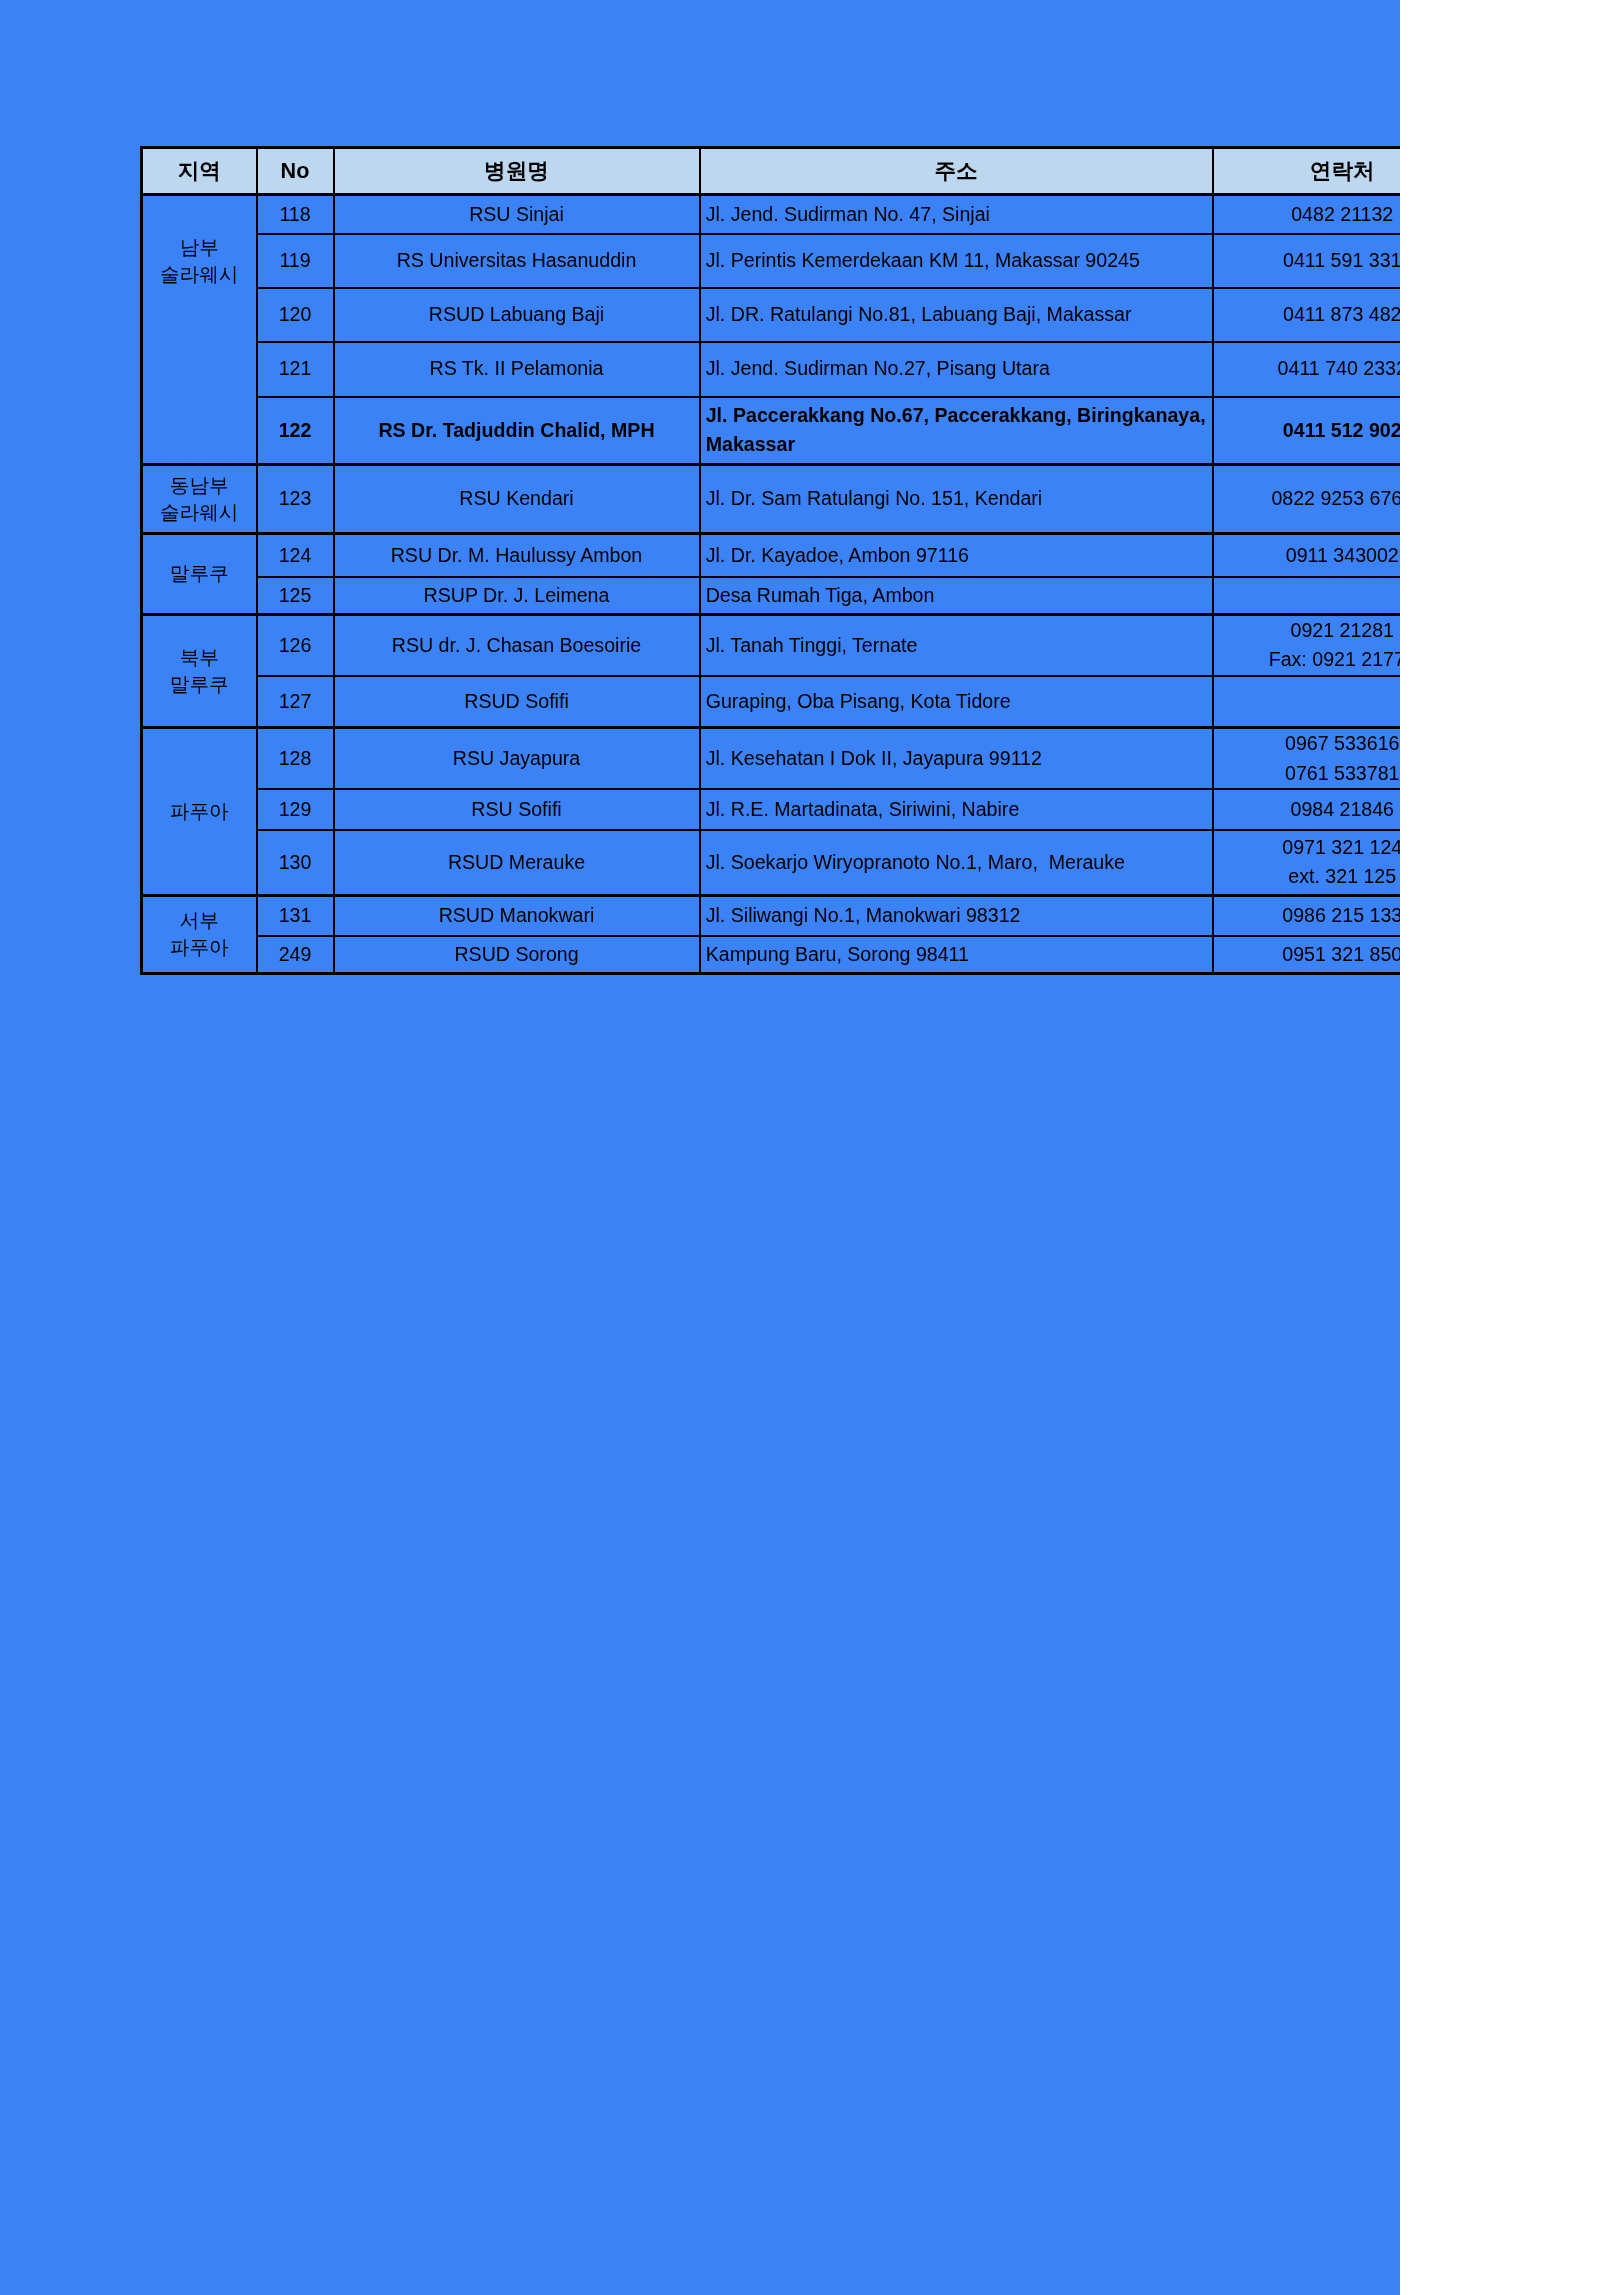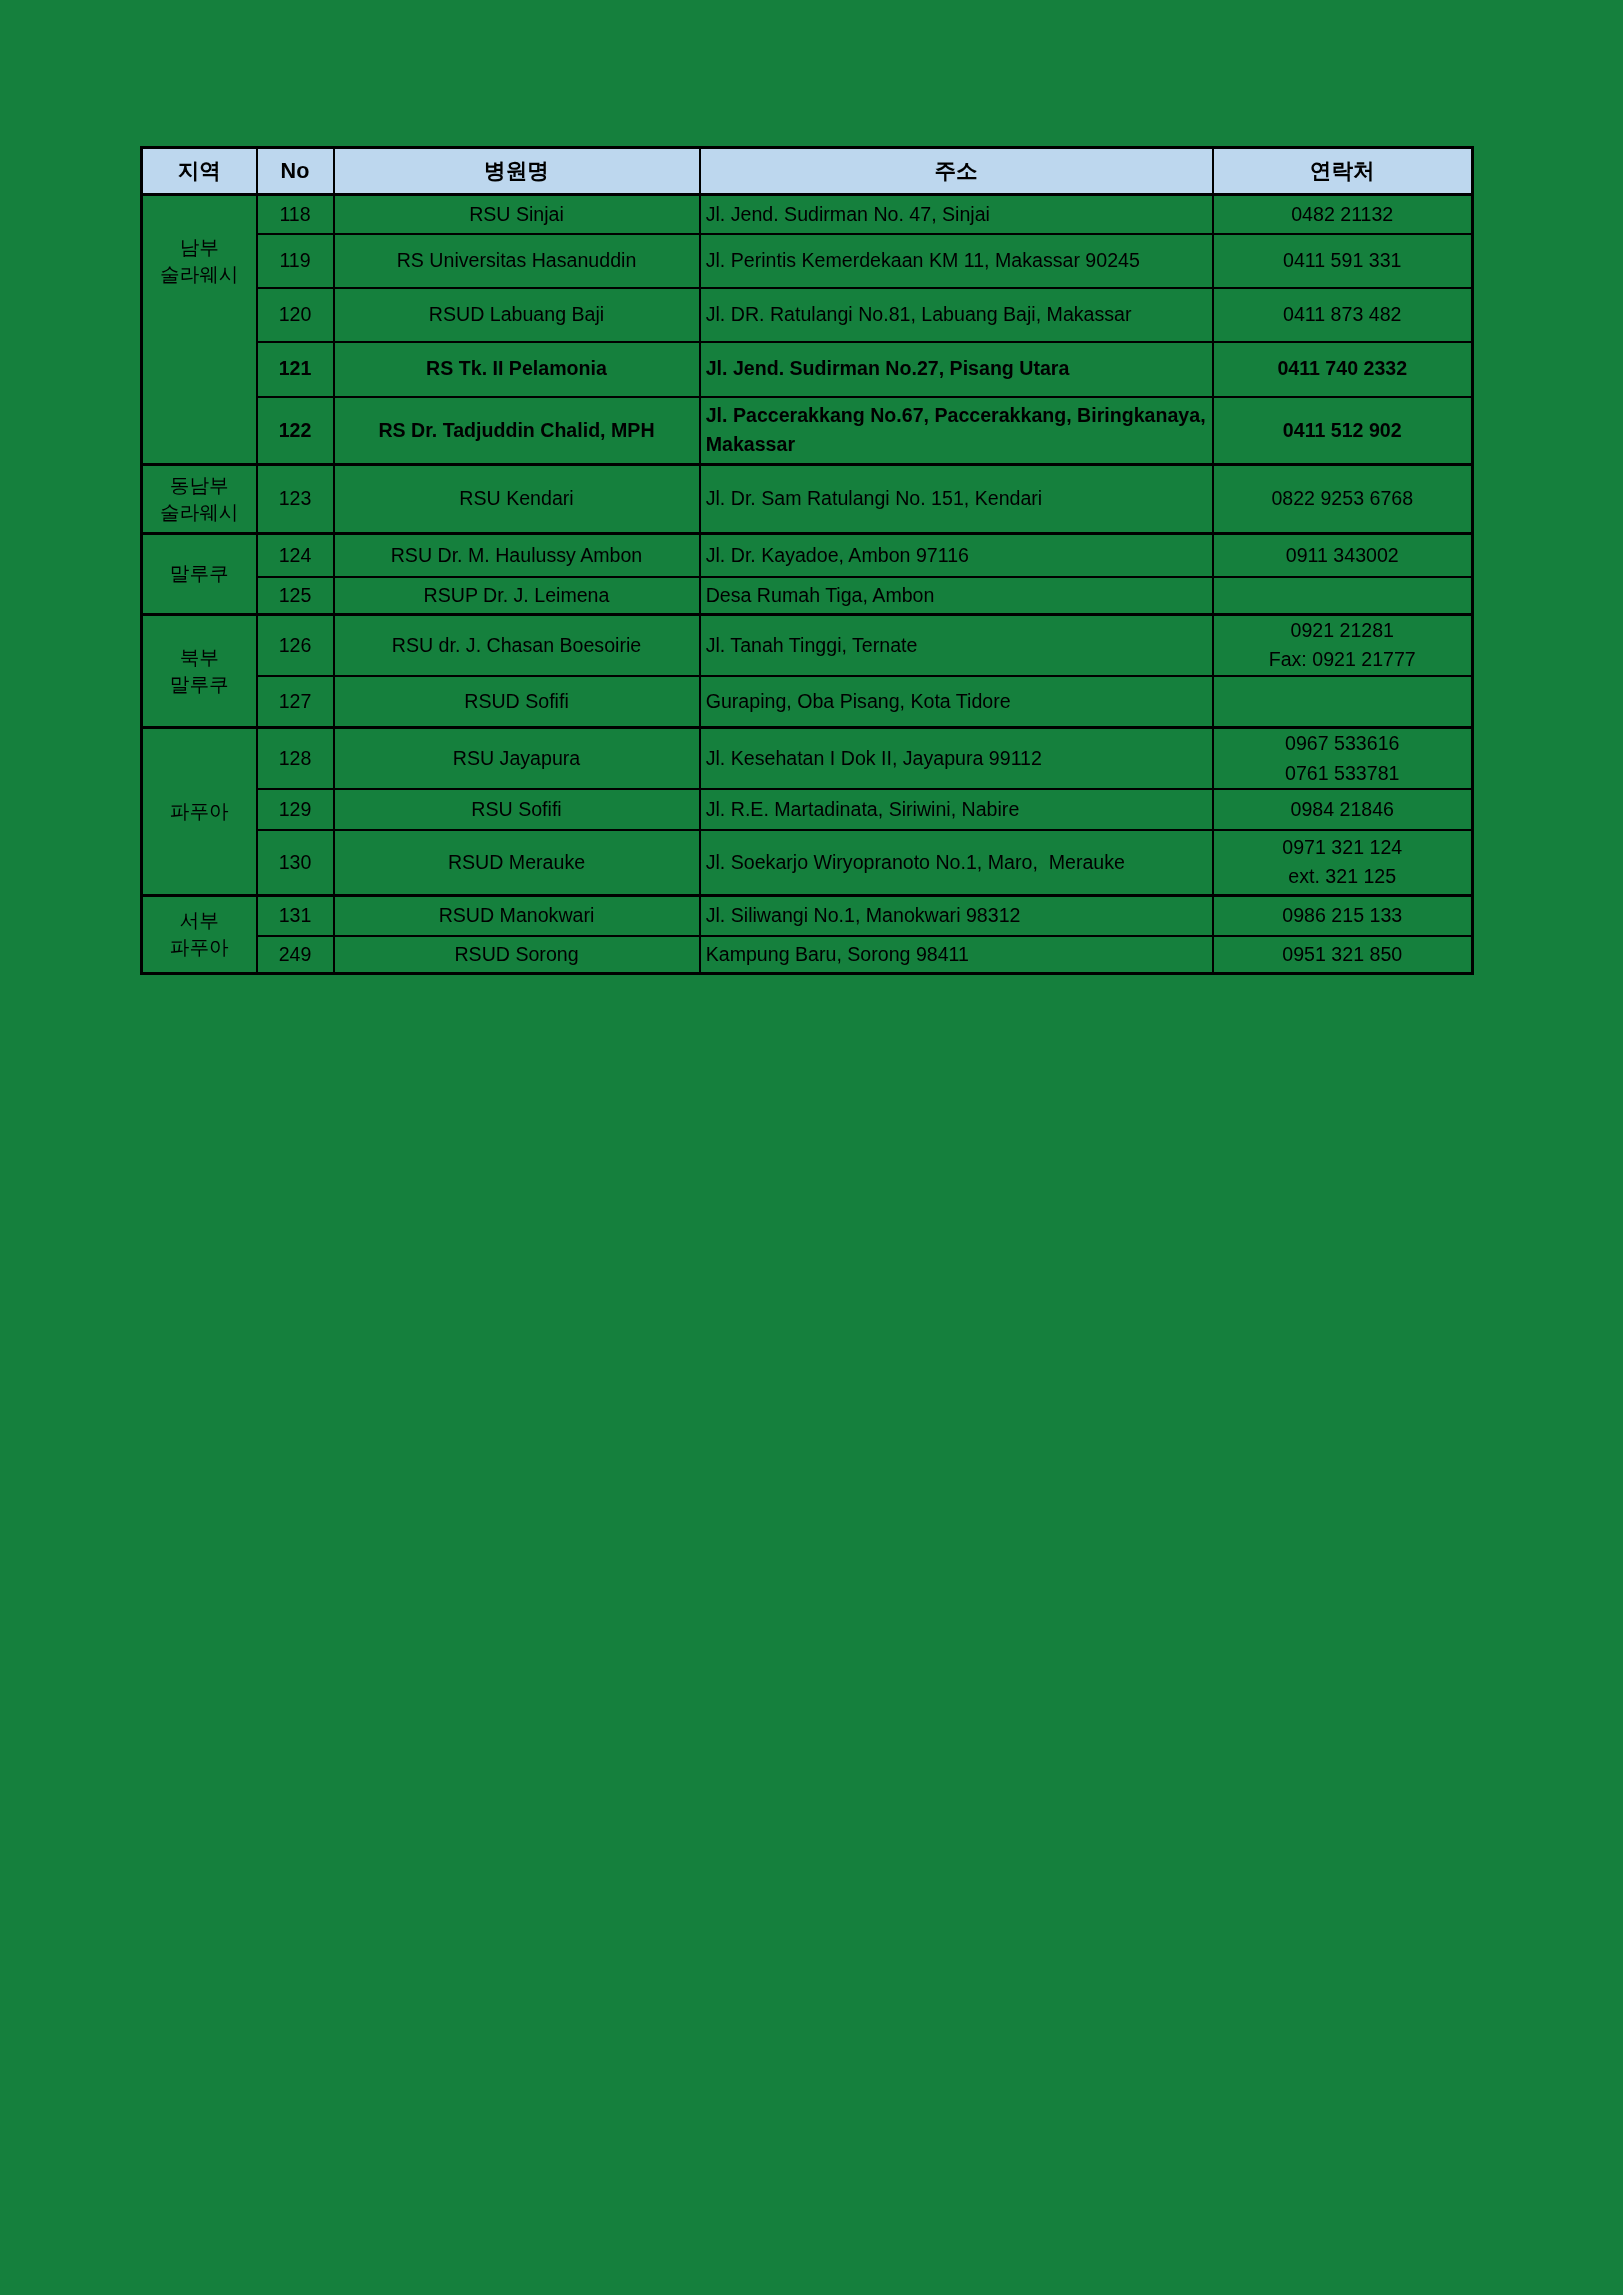--- a/index.html
+++ b/index.html
@@ -3,23 +3,23 @@
 <meta charset="utf-8">
 <style>
   html, body { margin: 0; padding: 0; }
   body {
     font-family: "Liberation Sans", "DejaVu Sans", sans-serif;
     background: #ffffff;
     color: #000000;
   }
   .page {
     position: relative;
-    width: 1623px;
+    width: 1400px;
     height: 2295px;
-    background: #15803d;
+    background: #3b82f6;
     overflow: hidden;
   }
   table.tbl {
     position: absolute;
     left: 140px;
     top: 146px;
     width: 1331px;
     border-collapse: collapse;
     table-layout: fixed;
     border: 3.3px solid #000000;
@@ -52,21 +52,21 @@
   td.region-cell { line-height: 1.4; }
   td.va-top {
     vertical-align: top;
     padding-top: 38px;
   }
   
   tr.row-h  { height: 47px; }
   tr.row-0  { height: 39px; }
   tr.row-1  { height: 54px; }
   tr.row-2  { height: 54px; }
-  tr.row-3  { height: 55px; font-weight: bold; }
+  tr.row-3  { height: 55px; }
   tr.row-4  { height: 68px; font-weight: bold; }
   tr.row-5  { height: 69px; }
   tr.row-6  { height: 43px; }
   tr.row-7  { height: 38px; }
   tr.row-8  { height: 60px; }
   tr.row-9  { height: 52px; }
   tr.row-10 { height: 54px; }
   tr.row-11 { height: 41px; }
   tr.row-12 { height: 65px; }
   tr.row-13 { height: 41px; }

